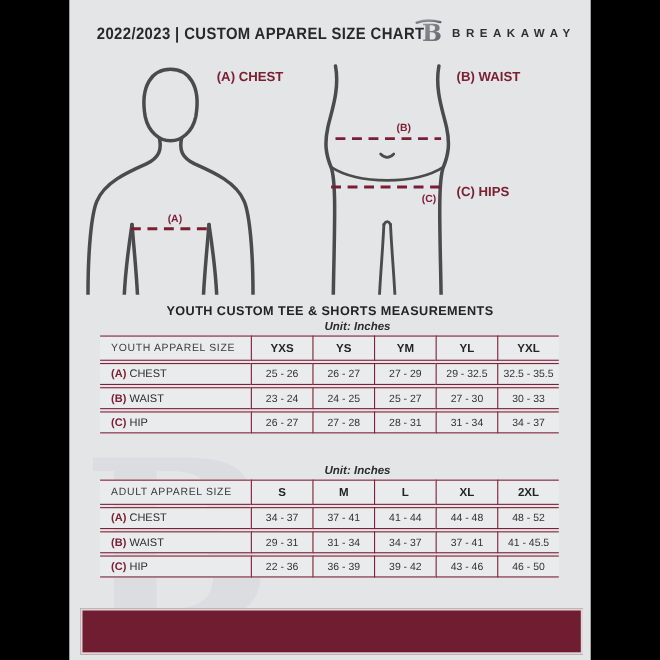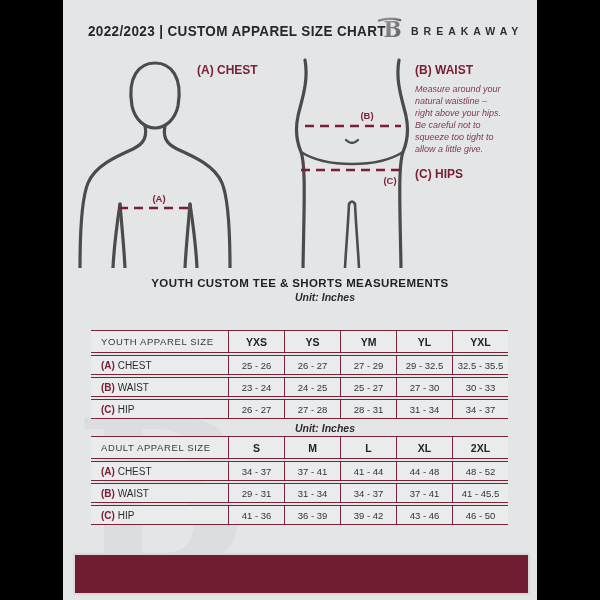--- a/index.html
+++ b/index.html
@@ -23,21 +23,21 @@
   .g-chest-t{left:134px;top:63px;}  .g-chest-d{left:134px;top:83px;}
   .g-waist-t{left:352px;top:63px;}  .g-waist-d{left:352px;top:83px;}
   .g-hips-t{left:352px;top:167px;}  .g-hips-d{left:352px;top:186px;}
   
   .sec-title{left:0;width:474px;text-align:center;font-size:11.5px;font-weight:bold;color:#232325;letter-spacing:.4px;}
   .sec-unit{left:0;width:524px;text-align:center;font-size:10.5px;font-style:italic;font-weight:600;color:#2c2c2e;}
   .yt-title{top:277px;} .yt-unit{top:291px;}
   .at-title{top:408px;} .at-unit{top:422px;}
   
   .size-table{position:absolute;left:28px;z-index:1;border-collapse:separate;border-spacing:0 2px;table-layout:fixed;width:417px;}
-  .youth-table{top:303px;margin-top:25px;} .adult-table{top:434px;}
+  .youth-table{top:303px;} .adult-table{top:434px;}
   .size-table th,.size-table td{background:#eaebed;border-top:1.5px solid #7d2136;border-bottom:1.5px solid #7d2136;
     text-align:center;vertical-align:middle;padding:0;}
   .size-table th{height:21px;font-size:10.5px;font-weight:bold;color:#232325;}
   .size-table td{height:18px;font-size:9.5px;color:#333335;}
   .size-table th+th,.size-table td+td{border-left:1.5px solid #7d2136;}
   .size-table .rowhead{font-weight:normal;font-size:9.5px;letter-spacing:.6px;color:#3a3a3c;text-align:left;padding-left:10px;}
   .size-table .rowlabel{text-align:left;padding-left:10px;font-size:10px;color:#2c2c2e;}
   .size-table .prefix{font-weight:bold;color:#7a2033;}
   
   .footer-bar{position:absolute;left:10px;top:553px;width:453px;height:38px;background:#701d32;
@@ -88,26 +88,20 @@
       <path d="M 58 148 Q 61 143 64 148" stroke-width="2.6"></path>
     </g>
     <path d="M 14 70 H 110" stroke="#7a1f33" stroke-width="2.6" stroke-dasharray="9 6" fill="none"></path>
     <text x="76" y="63" text-anchor="middle" font-size="9.5" font-weight="bold" fill="#7a1f33">(B)</text>
     <path d="M 10 114 H 112" stroke="#7a1f33" stroke-width="2.6" stroke-dasharray="9 6" fill="none"></path>
     <text x="99" y="128" text-anchor="middle" font-size="9.5" font-weight="bold" fill="#7a1f33">(C)</text>
   </svg>
 
   <div class="layer guide-title g-chest-t">(A) CHEST</div>
   <div class="layer guide-title g-waist-t">(B) WAIST</div>
-  <div class="layer guide-desc g-waist-d">Measure around your
-natural waistline –
-right above your hips.
-Be careful not to
-squeeze too tight to
-allow a little give.</div>
   <div class="layer guide-title g-hips-t">(C) HIPS</div>
 
   <div class="layer sec-title yt-title">YOUTH CUSTOM TEE &amp; SHORTS MEASUREMENTS</div>
   <div class="layer sec-unit yt-unit">Unit: Inches</div>
   <table class="size-table youth-table">
     <colgroup>
         <col style="width:137px">
         <col style="width:56px">
         <col style="width:56px">
         <col style="width:56px">
@@ -184,21 +178,21 @@
         <tr>
           <td class="rowlabel"><span class="prefix">(B) </span><span>WAIST</span></td>
           <td>29 - 31</td>
           <td>31 - 34</td>
           <td>34 - 37</td>
           <td>37 - 41</td>
           <td>41 - 45.5</td>
         </tr>
         <tr>
           <td class="rowlabel"><span class="prefix">(C) </span><span>HIP</span></td>
-          <td>41 - 36</td>
+          <td>22 - 36</td>
           <td>36 - 39</td>
           <td>39 - 42</td>
           <td>43 - 46</td>
           <td>46 - 50</td>
         </tr>
       </tbody>
   </table>
 
   <div class="footer-bar"></div>
 </div>

